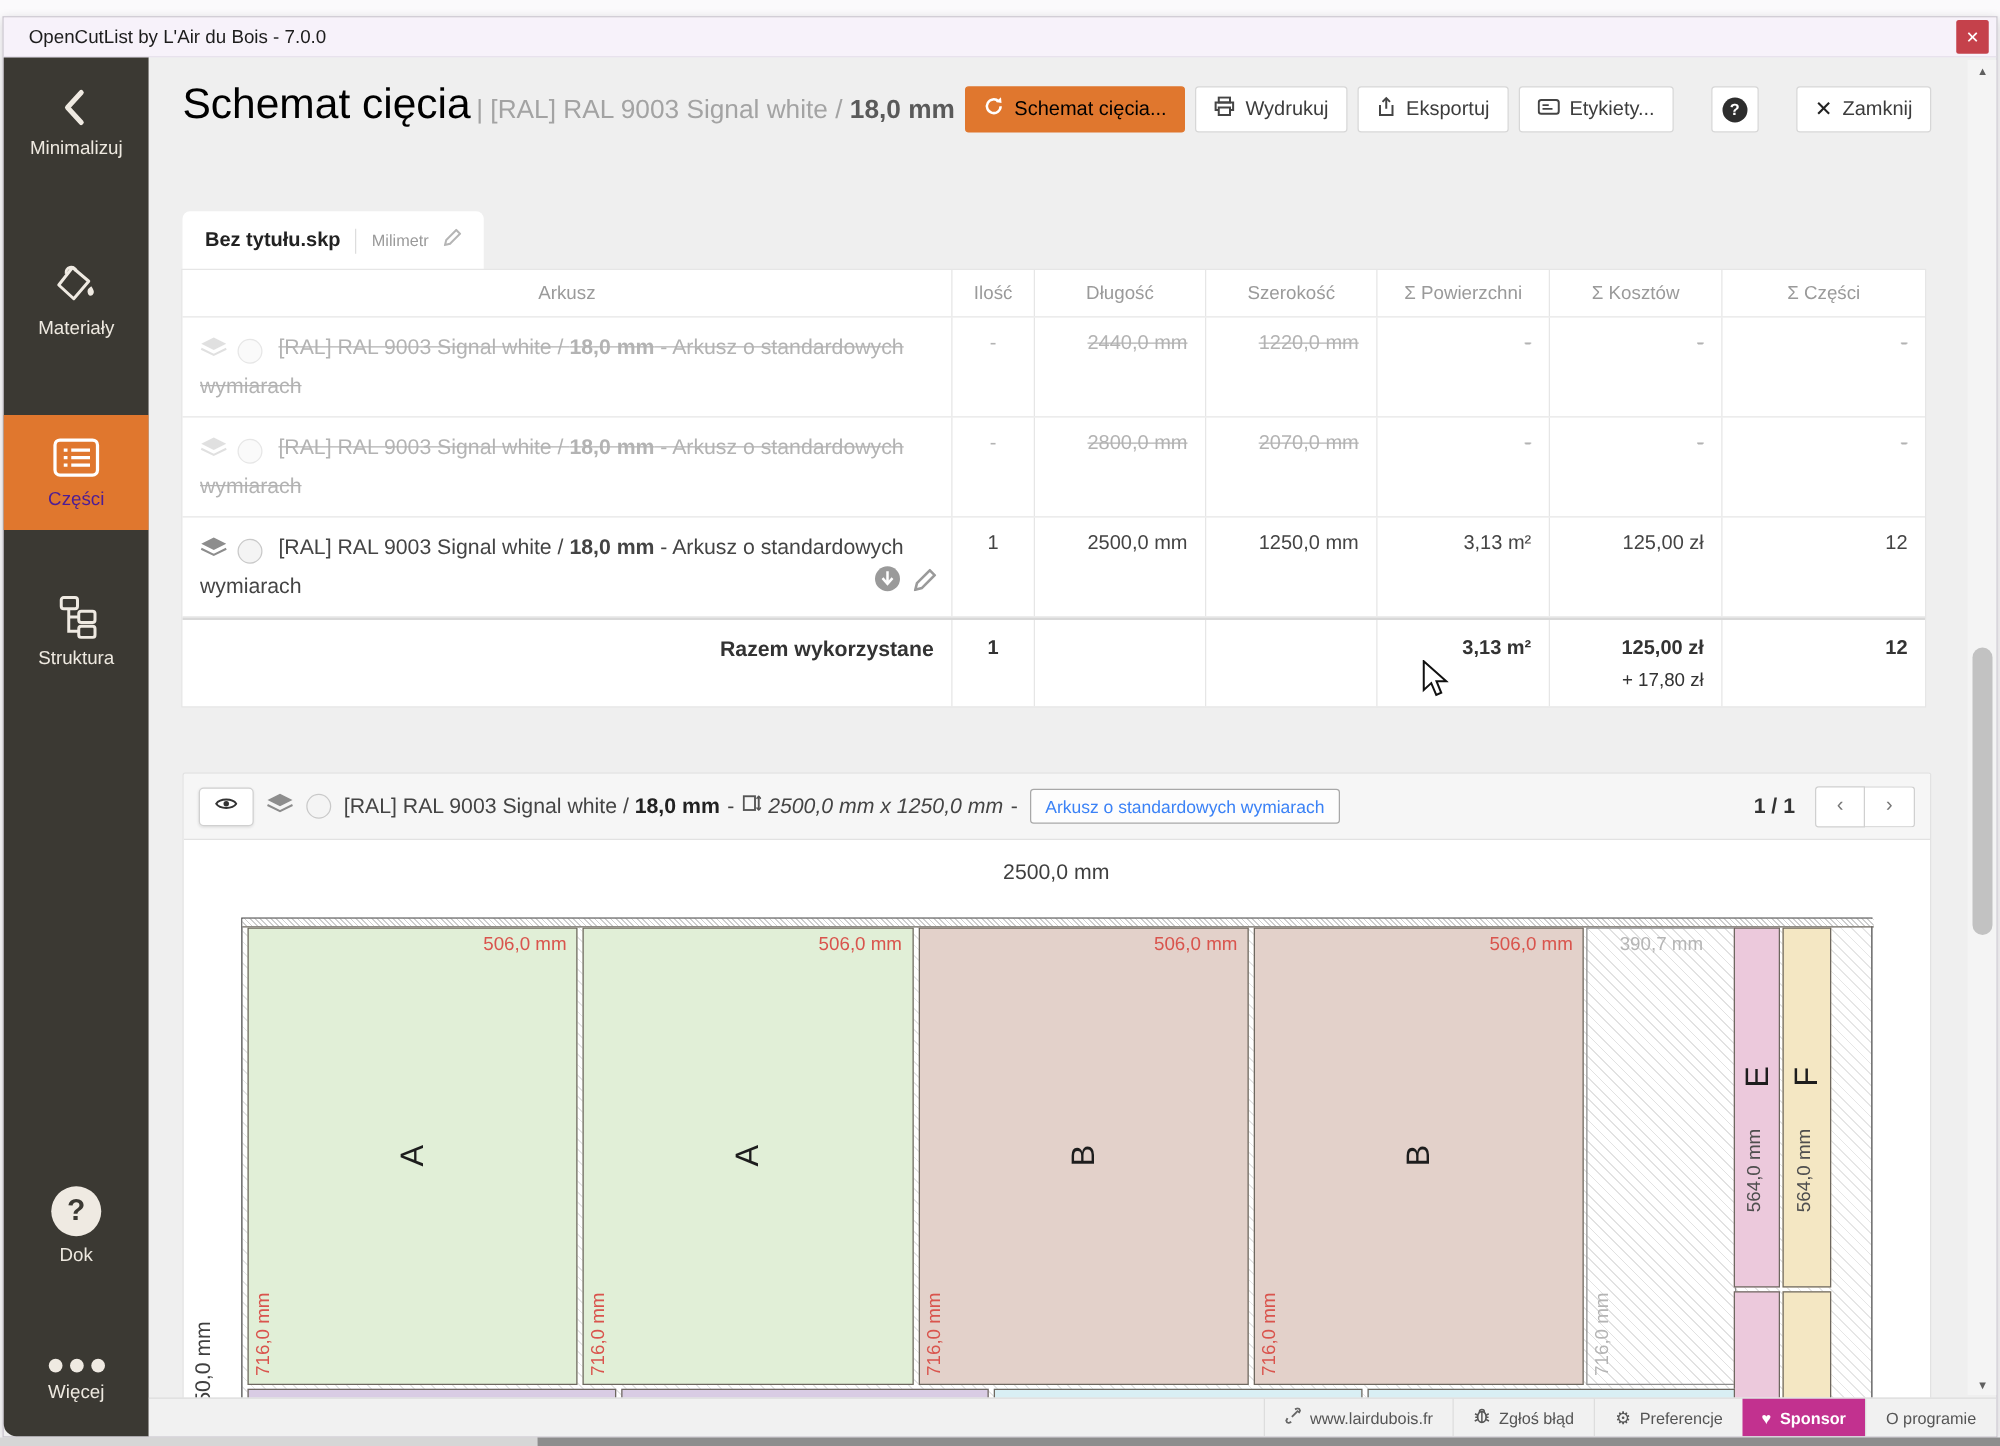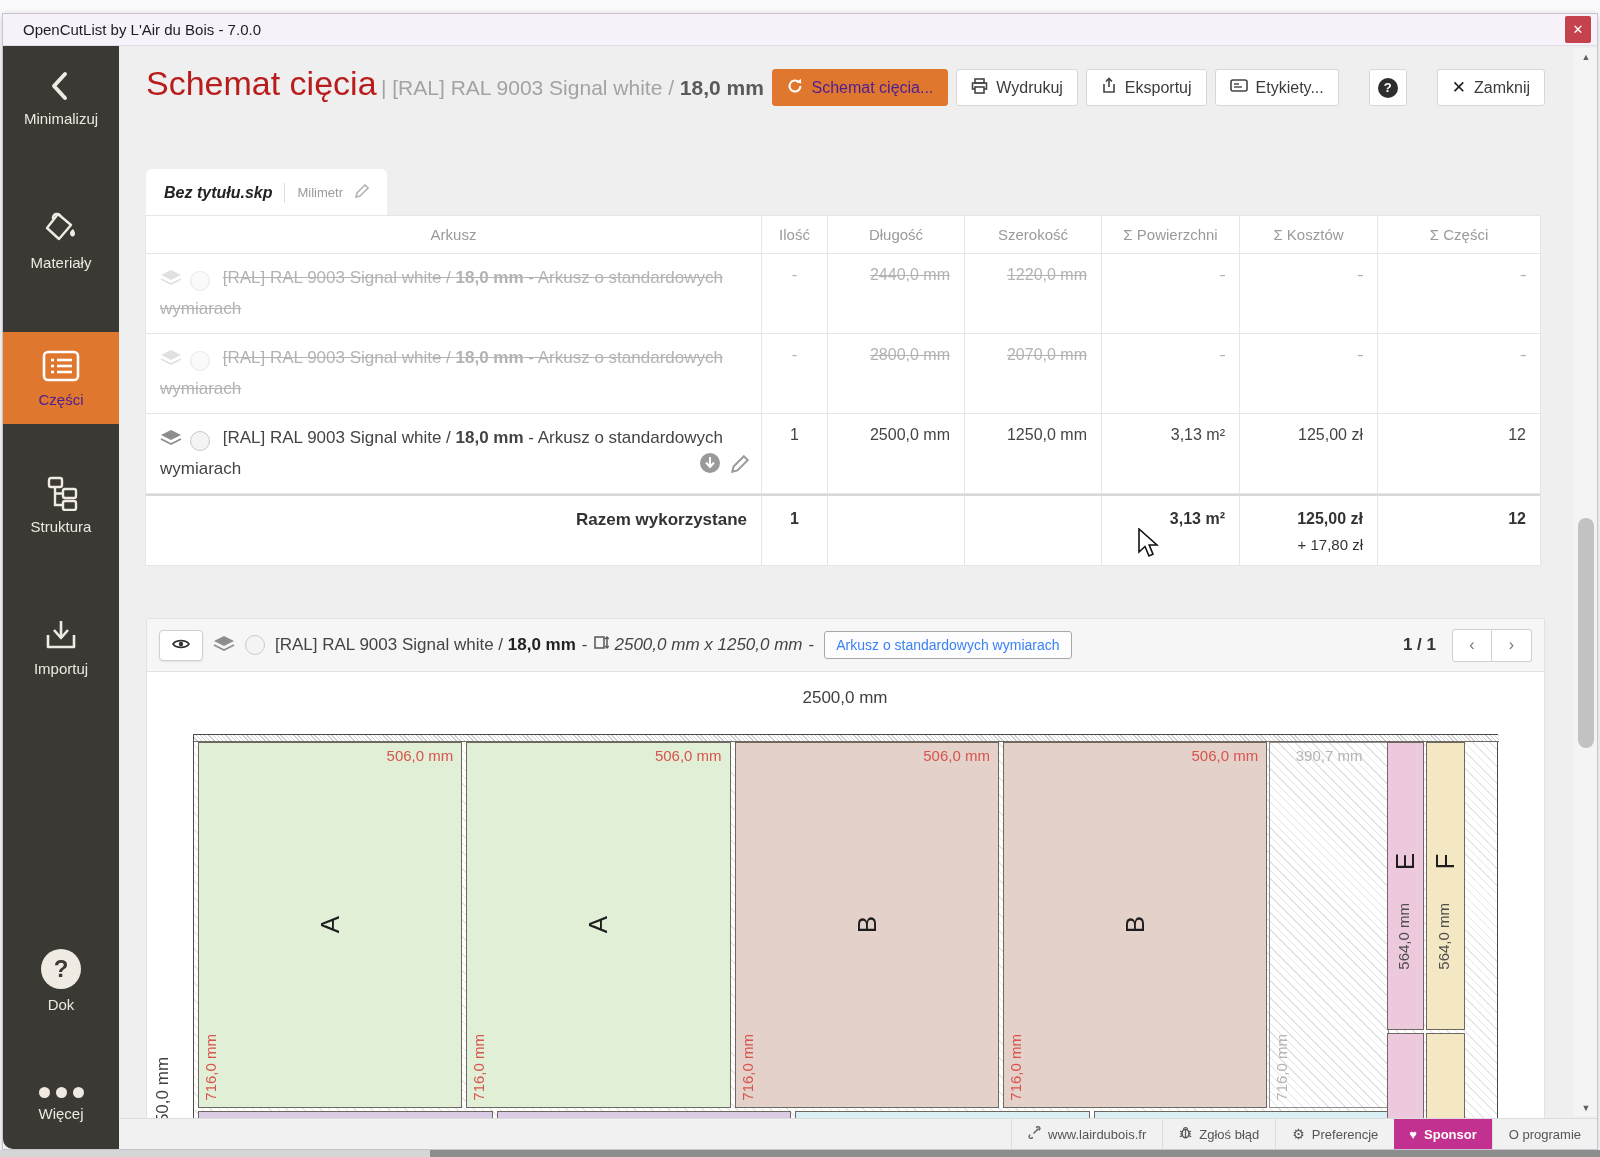--- a/index.html
+++ b/index.html
@@ -23,36 +23,36 @@
              color:#eee9e0;font-size:15px;cursor:pointer;}
   .side-item svg{display:block;}
   .side-item.active{background:#e0772e;color:#4c1d95;padding:16px 0;}
   .qcircle{width:40px;height:40px;border-radius:50%;background:#efeae2;color:#3b3933;
            font-size:24px;font-weight:bold;display:flex;align-items:center;justify-content:center;}
   .dots{display:flex;gap:6px;}
   .dots i{width:11px;height:11px;border-radius:50%;background:#efeae2;}
   
   .content{position:absolute;left:116px;top:32px;right:0;bottom:0;background:#efefef;overflow:hidden;}
   .page-head{position:absolute;left:27px;top:15px;width:640px;line-height:1.35;}
-  .page-title{font-size:34px;color:#b91c1c;}
+  .page-title{font-size:34px;color:#000000;}
   .page-sub{font-size:21px;color:#a3a3a3;}
   .page-sub b{color:#5a5a5a;}
   .actions{position:absolute;top:23px;right:52px;display:flex;gap:8px;align-items:center;}
   .abtn{height:37px;display:flex;align-items:center;gap:8px;background:#fff;border:1px solid #d7d7d7;
         border-radius:3px;padding:0 14px;font-size:16px;color:#3c3c3c;cursor:pointer;white-space:nowrap;}
-  .abtn.primary{background:#e0772e;border-color:#e0772e;color:#4c1d95;}
+  .abtn.primary{background:#e0772e;border-color:#e0772e;color:#000000;}
   .abtn.square{width:38px;padding:0;justify-content:center;}
   .helpdot{width:20px;height:20px;border-radius:50%;background:#2d2d2d;color:#fff;font-size:13px;
            font-weight:bold;display:flex;align-items:center;justify-content:center;}
   .xglyph{font-size:17px;font-weight:bold;color:#222;}
   .gap-l{margin-left:22px;}
   
   .tab{position:absolute;left:27px;top:123px;height:47px;background:#fff;border-radius:6px 6px 0 0;
        display:flex;align-items:center;padding:0 18px;gap:12px;cursor:pointer;}
-  .tab .tname{font-size:16px;font-weight:bold;color:#222;font-style:italic;}
+  .tab .tname{font-size:16px;font-weight:bold;color:#222;}
   .tab .tsep{width:1px;height:20px;background:#ddd;}
   .tab .tunit{font-size:13px;color:#9a9a9a;}
   .pencil{color:#b5b5b5;}
   
   .tpanel{position:absolute;left:27px;top:170px;width:1394px;background:#fff;
           box-shadow:0 0 0 1px #e6e6e6;}
   .trow{display:grid;grid-template-columns:616px 66px 137px 137px 138px 138px 162px;
         border-bottom:1px solid #e6e6e6;}
   .trow>div{border-right:1px solid #e6e6e6;padding:12px 14px;font-size:16px;color:#444;}
   .trow>div:last-child{border-right:none;}
@@ -176,30 +176,20 @@
         <span>
           <svg width="40" height="36" viewBox="0 0 40 36">
               <rect x="8" y="3" width="13" height="9" rx="2" fill="none" stroke="#efeae2" stroke-width="2.4"></rect>
               <rect x="22" y="14" width="13" height="9" rx="2" fill="none" stroke="#efeae2" stroke-width="2.4"></rect>
               <rect x="22" y="26" width="13" height="9" rx="2" fill="none" stroke="#efeae2" stroke-width="2.4"></rect>
               <path d="M14 12 v18 h8 M14 18.5 h8" fill="none" stroke="#efeae2" stroke-width="2.4"></path>
             </svg>
         </span>
         <span>Struktura</span>
       </div>
-      <div class="side-item" style="margin-top:24px">
-        <span>
-          <svg width="38" height="36" viewBox="0 0 38 36">
-              <path d="M6 18 v12 h26 v-12" fill="none" stroke="#efeae2" stroke-width="2.6" stroke-linejoin="round"></path>
-              <line x1="19" y1="4" x2="19" y2="20" stroke="#efeae2" stroke-width="2.6"></line>
-              <polyline points="12,13 19,21 26,13" fill="none" stroke="#efeae2" stroke-width="2.6" stroke-linejoin="round"></polyline>
-            </svg>
-        </span>
-        <span>Importuj</span>
-      </div>
       <div class="side-item" style="margin-top:auto">
         <span class="qcircle">?</span>
         <span>Dok</span>
       </div>
       <div class="side-item" style="margin-top:16px;margin-bottom:14px">
         <span class="dots">
             <i></i>
             <i></i>
             <i></i>
           </span>

